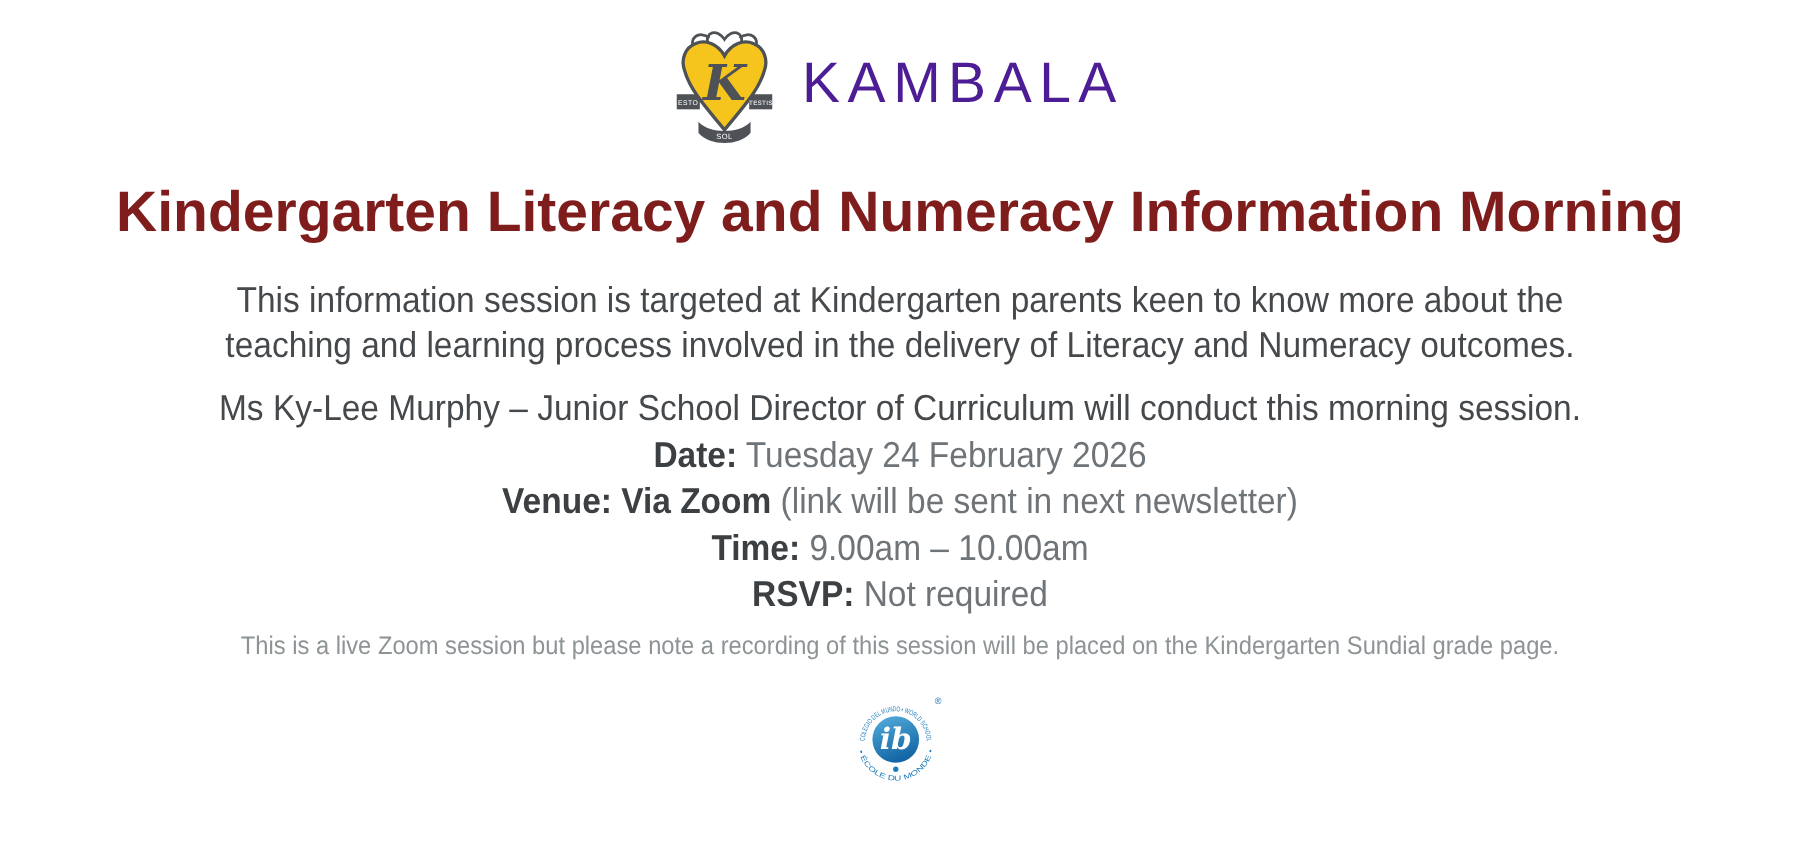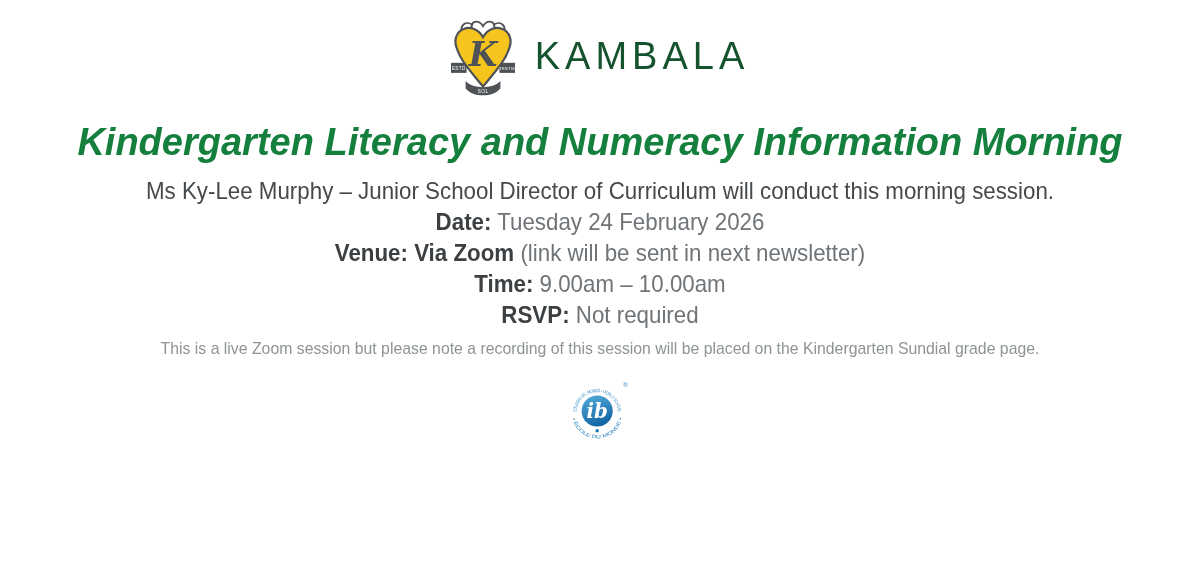--- a/index.html
+++ b/index.html
@@ -8,27 +8,27 @@
     position:relative; width:1200px; height:571px; margin:0 auto;
     background:#ffffff; overflow:hidden;
   }
   
   .logo-row {
     padding-top:16px; display:flex; justify-content:center;
     align-items:center; gap:20px; height:90px;
   }
   .crest-svg { display:block; }
   .wordmark {
-    font-size:38px; letter-spacing:5px; color:#14532d;
+    font-size:38px; letter-spacing:5px; color:#4c1d95;
     font-weight:400; transform:translateY(-5px);
   }
   
   .headline {
     margin:14px 0 0; line-height:44px; font-size:38px; font-weight:700;
-    text-align:center; color:#15803d; white-space:nowrap;font-style:italic;
+    text-align:center; color:#7f1d1d; white-space:nowrap;
   }
   
   .cond {
     white-space:nowrap; text-align:center;
     transform:scaleX(0.93); transform-origin:50% 50%;
   }
   .intro { margin-top:22px; }
   .intro .line { line-height:30px; font-size:24px; color:#45494C; }
   .presenter { margin:12px 0 0; line-height:30px; font-size:24px; color:#45494C; }
   .details { }
@@ -61,20 +61,24 @@
       <text x="8.5" y="58" font-size="5" letter-spacing="0.3" fill="#ffffff" text-anchor="middle">ESTO</text>
       <text x="61.5" y="58" font-size="4.6" letter-spacing="0.2" fill="#ffffff" text-anchor="middle">TESTIS</text>
       <text x="35" y="83" font-size="5.5" letter-spacing="0.4" fill="#ffffff" text-anchor="middle">SOL</text>
       <text x="35" y="54" font-size="36" text-anchor="middle" fill="#4E5257" font-family="'DejaVu Serif', serif" font-style="italic" font-weight="bold">K</text>
     </svg>
     <div class="wordmark">KAMBALA</div>
   </header>
 
   <h1 class="headline">Kindergarten Literacy and Numeracy Information Morning</h1>
 
+  <section class="intro">
+    <div class="line cond">This information session is targeted at Kindergarten parents keen to know more about the</div>
+    <div class="line cond">teaching and learning process involved in the delivery of Literacy and Numeracy outcomes.</div>
+  </section>
 
   <p class="presenter cond">Ms Ky-Lee Murphy – Junior School Director of Curriculum will conduct this morning session.</p>
 
   <section class="details">
     <div class="row cond">
       <span class="lbl">Date:</span><span class="val"> Tuesday 24 February 2026</span>
     </div>
     <div class="row cond">
       <span class="lbl">Venue: Via Zoom</span><span class="val"> (link will be sent in next newsletter)</span>
     </div>

